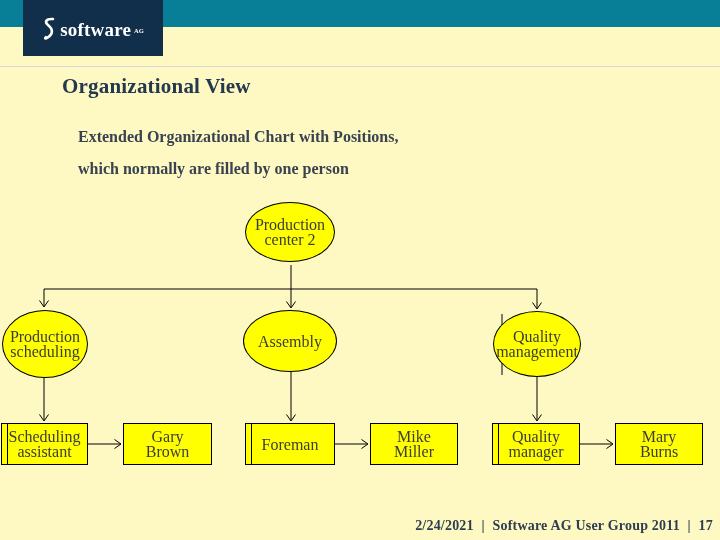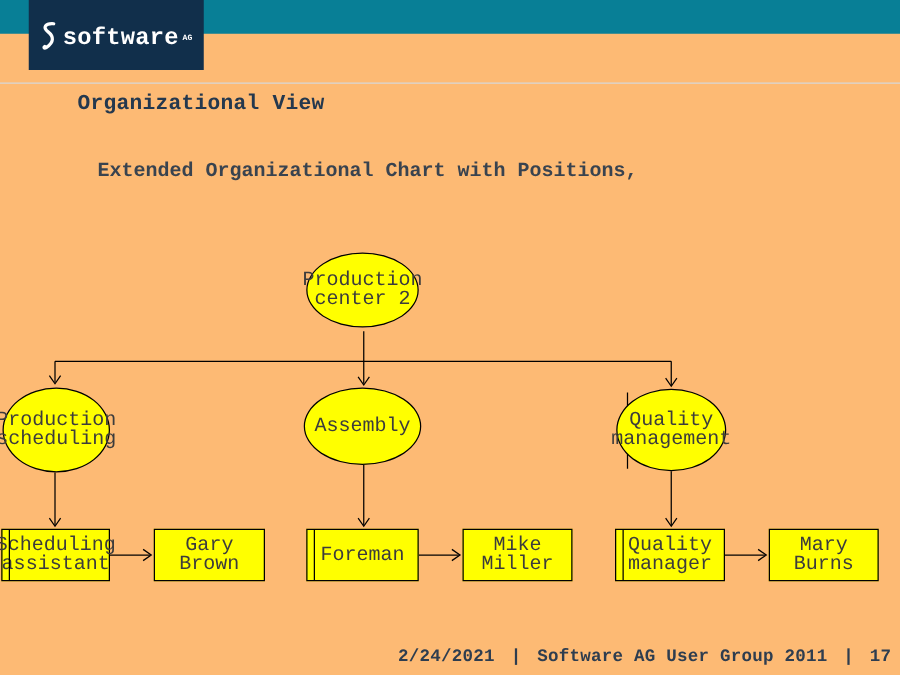--- a/index.html
+++ b/index.html
@@ -1,32 +1,32 @@
 <!DOCTYPE html>
 <html><head>
 <meta charset="utf-8">
 <style>
   html,body{margin:0;padding:0;background:#e8e8e8;}
   .slide{
-    position:relative;width:720px;height:540px;background:#fdba74;
-    overflow:hidden;font-family:Liberation Mono, monospace;
+    position:relative;width:720px;height:540px;background:#fef9c3;
+    overflow:hidden;font-family:Liberation Serif, serif;
   }
   
   .teal-bar{position:absolute;left:0;top:0;width:720px;height:27px;background:#087F96;}
   .logo-box{
     position:absolute;left:23px;top:0;width:140px;height:56px;background:#112F4B;
     display:flex;align-items:center;justify-content:center;padding-top:4px;box-sizing:border-box;
   }
   .logo-text{color:#ffffff;font-size:19px;font-weight:bold;letter-spacing:0.2px;}
   .logo-suffix{color:#ffffff;font-size:6.5px;font-weight:bold;vertical-align:10px;margin-left:3px;}
   .logo-mark{margin-right:5px;margin-top:-2px;}
   .header-rule{position:absolute;left:0;top:66px;width:720px;height:1px;background:#d8d8d8;}
   
   .page-title{
-    position:absolute;left:62px;top:74px;font-size:17px;font-weight:bold;color:#24384E;letter-spacing:0.2px;
+    position:absolute;left:62px;top:74px;font-size:21px;font-weight:bold;color:#24384E;letter-spacing:0.2px;
   }
   .subtitle{position:absolute;left:78px;font-size:16px;font-weight:bold;color:#39434F;}
   .subtitle.l1{top:128px;}
   .subtitle.l2{top:160px;}
   
   .node{
     position:absolute;background:#FFFF00;border:1px solid #000000;box-sizing:border-box;
     display:flex;flex-direction:column;align-items:center;justify-content:center;
     font-size:16px;line-height:15px;color:#3C3C3C;text-align:center;
   }
@@ -52,20 +52,21 @@
     <svg class="logo-mark" width="13" height="24" viewBox="0 0 13 24">
       <path d="M11,2 C4,1.5 2,5 6.5,8.5 C11,12 11.5,17 5,21 M5,21 c-1.5,1 -2.5,0.2 -1.2,-0.8" fill="none" stroke="#ffffff" stroke-width="2.6" stroke-linecap="round"></path>
     </svg>
     <span class="logo-text">software</span>
       <span class="logo-suffix">AG</span>
   </div>
   <div class="header-rule"></div>
 
   <div class="page-title">Organizational View</div>
   <div class="subtitle l1">Extended Organizational Chart with Positions,</div>
+  <div class="subtitle l2">which normally are filled by one person</div>
 
   <svg class="connectors" viewBox="0 0 720 540" fill="none" stroke="#000000" stroke-width="1">
     <path d="M291,265 L291,307"></path>
     <path d="M286.5,301.5 L291,308 L295.5,301.5"></path>
     <path d="M44,289 L537,289"></path>
     <path d="M44,289 L44,306"></path>
     <path d="M39.5,300.5 L44,307 L48.5,300.5"></path>
     <path d="M537,289 L537,308"></path>
     <path d="M532.5,302.5 L537,309 L541.5,302.5"></path>
     <path d="M44,378 L44,420"></path>

